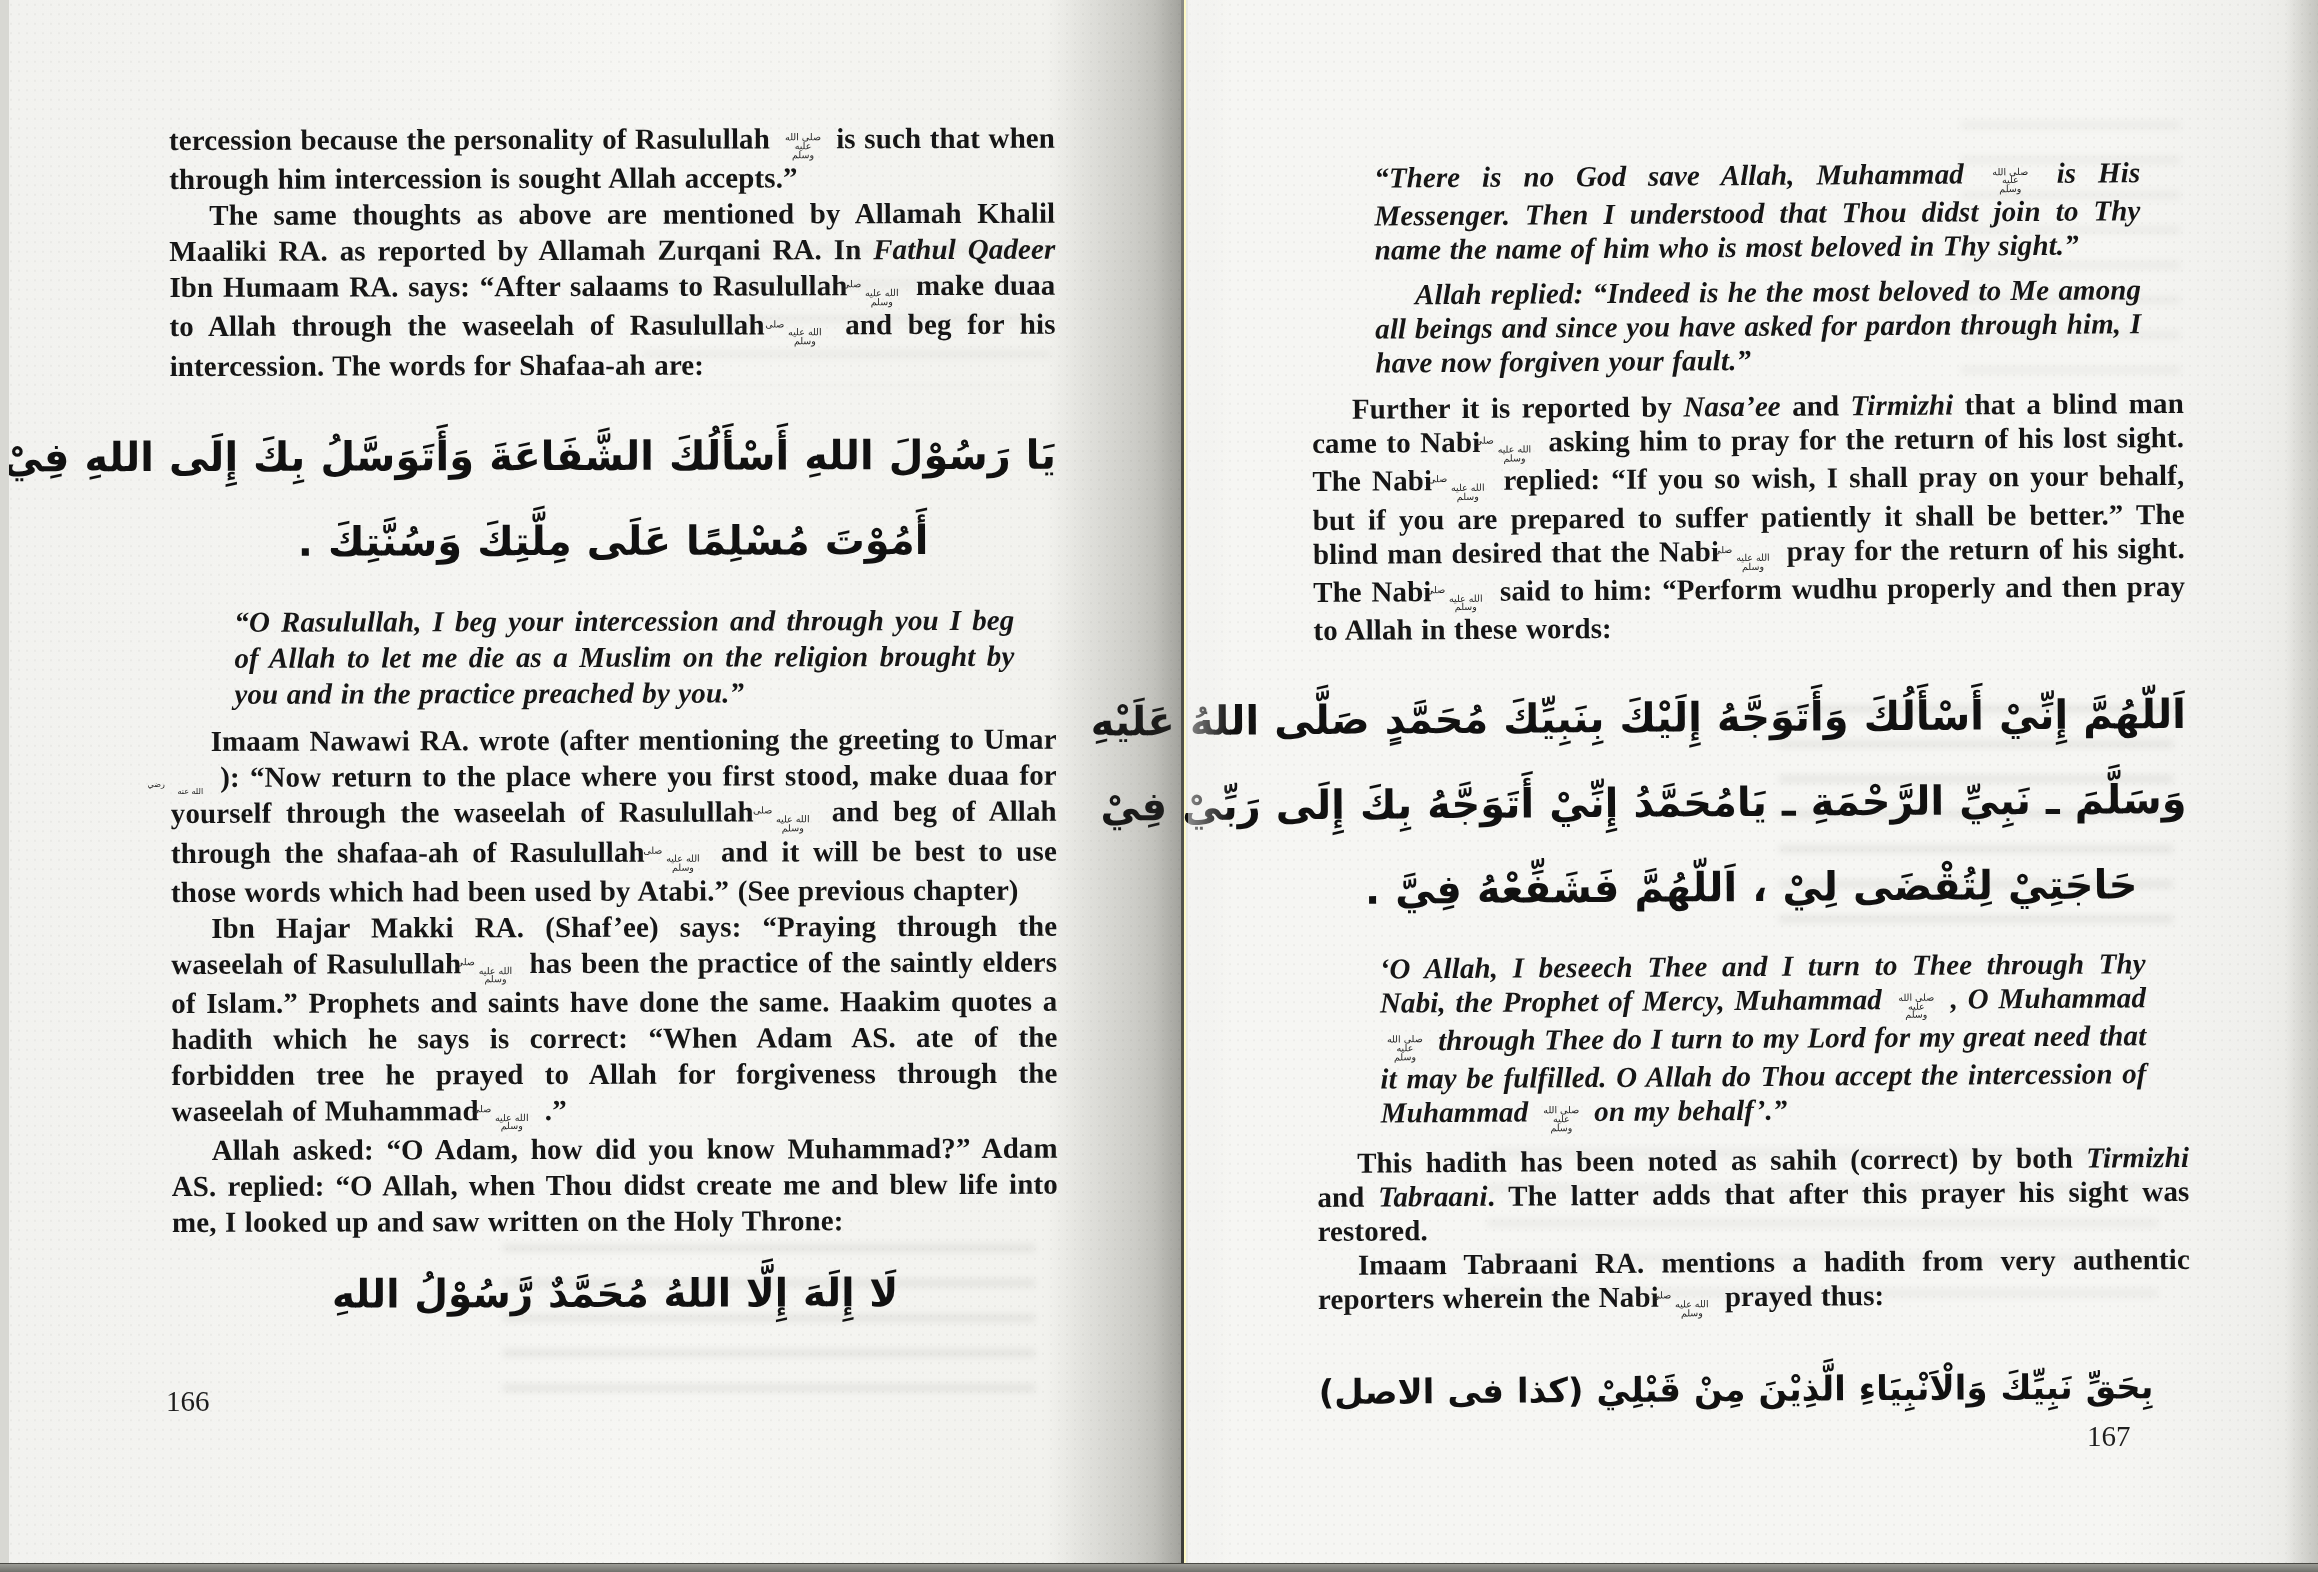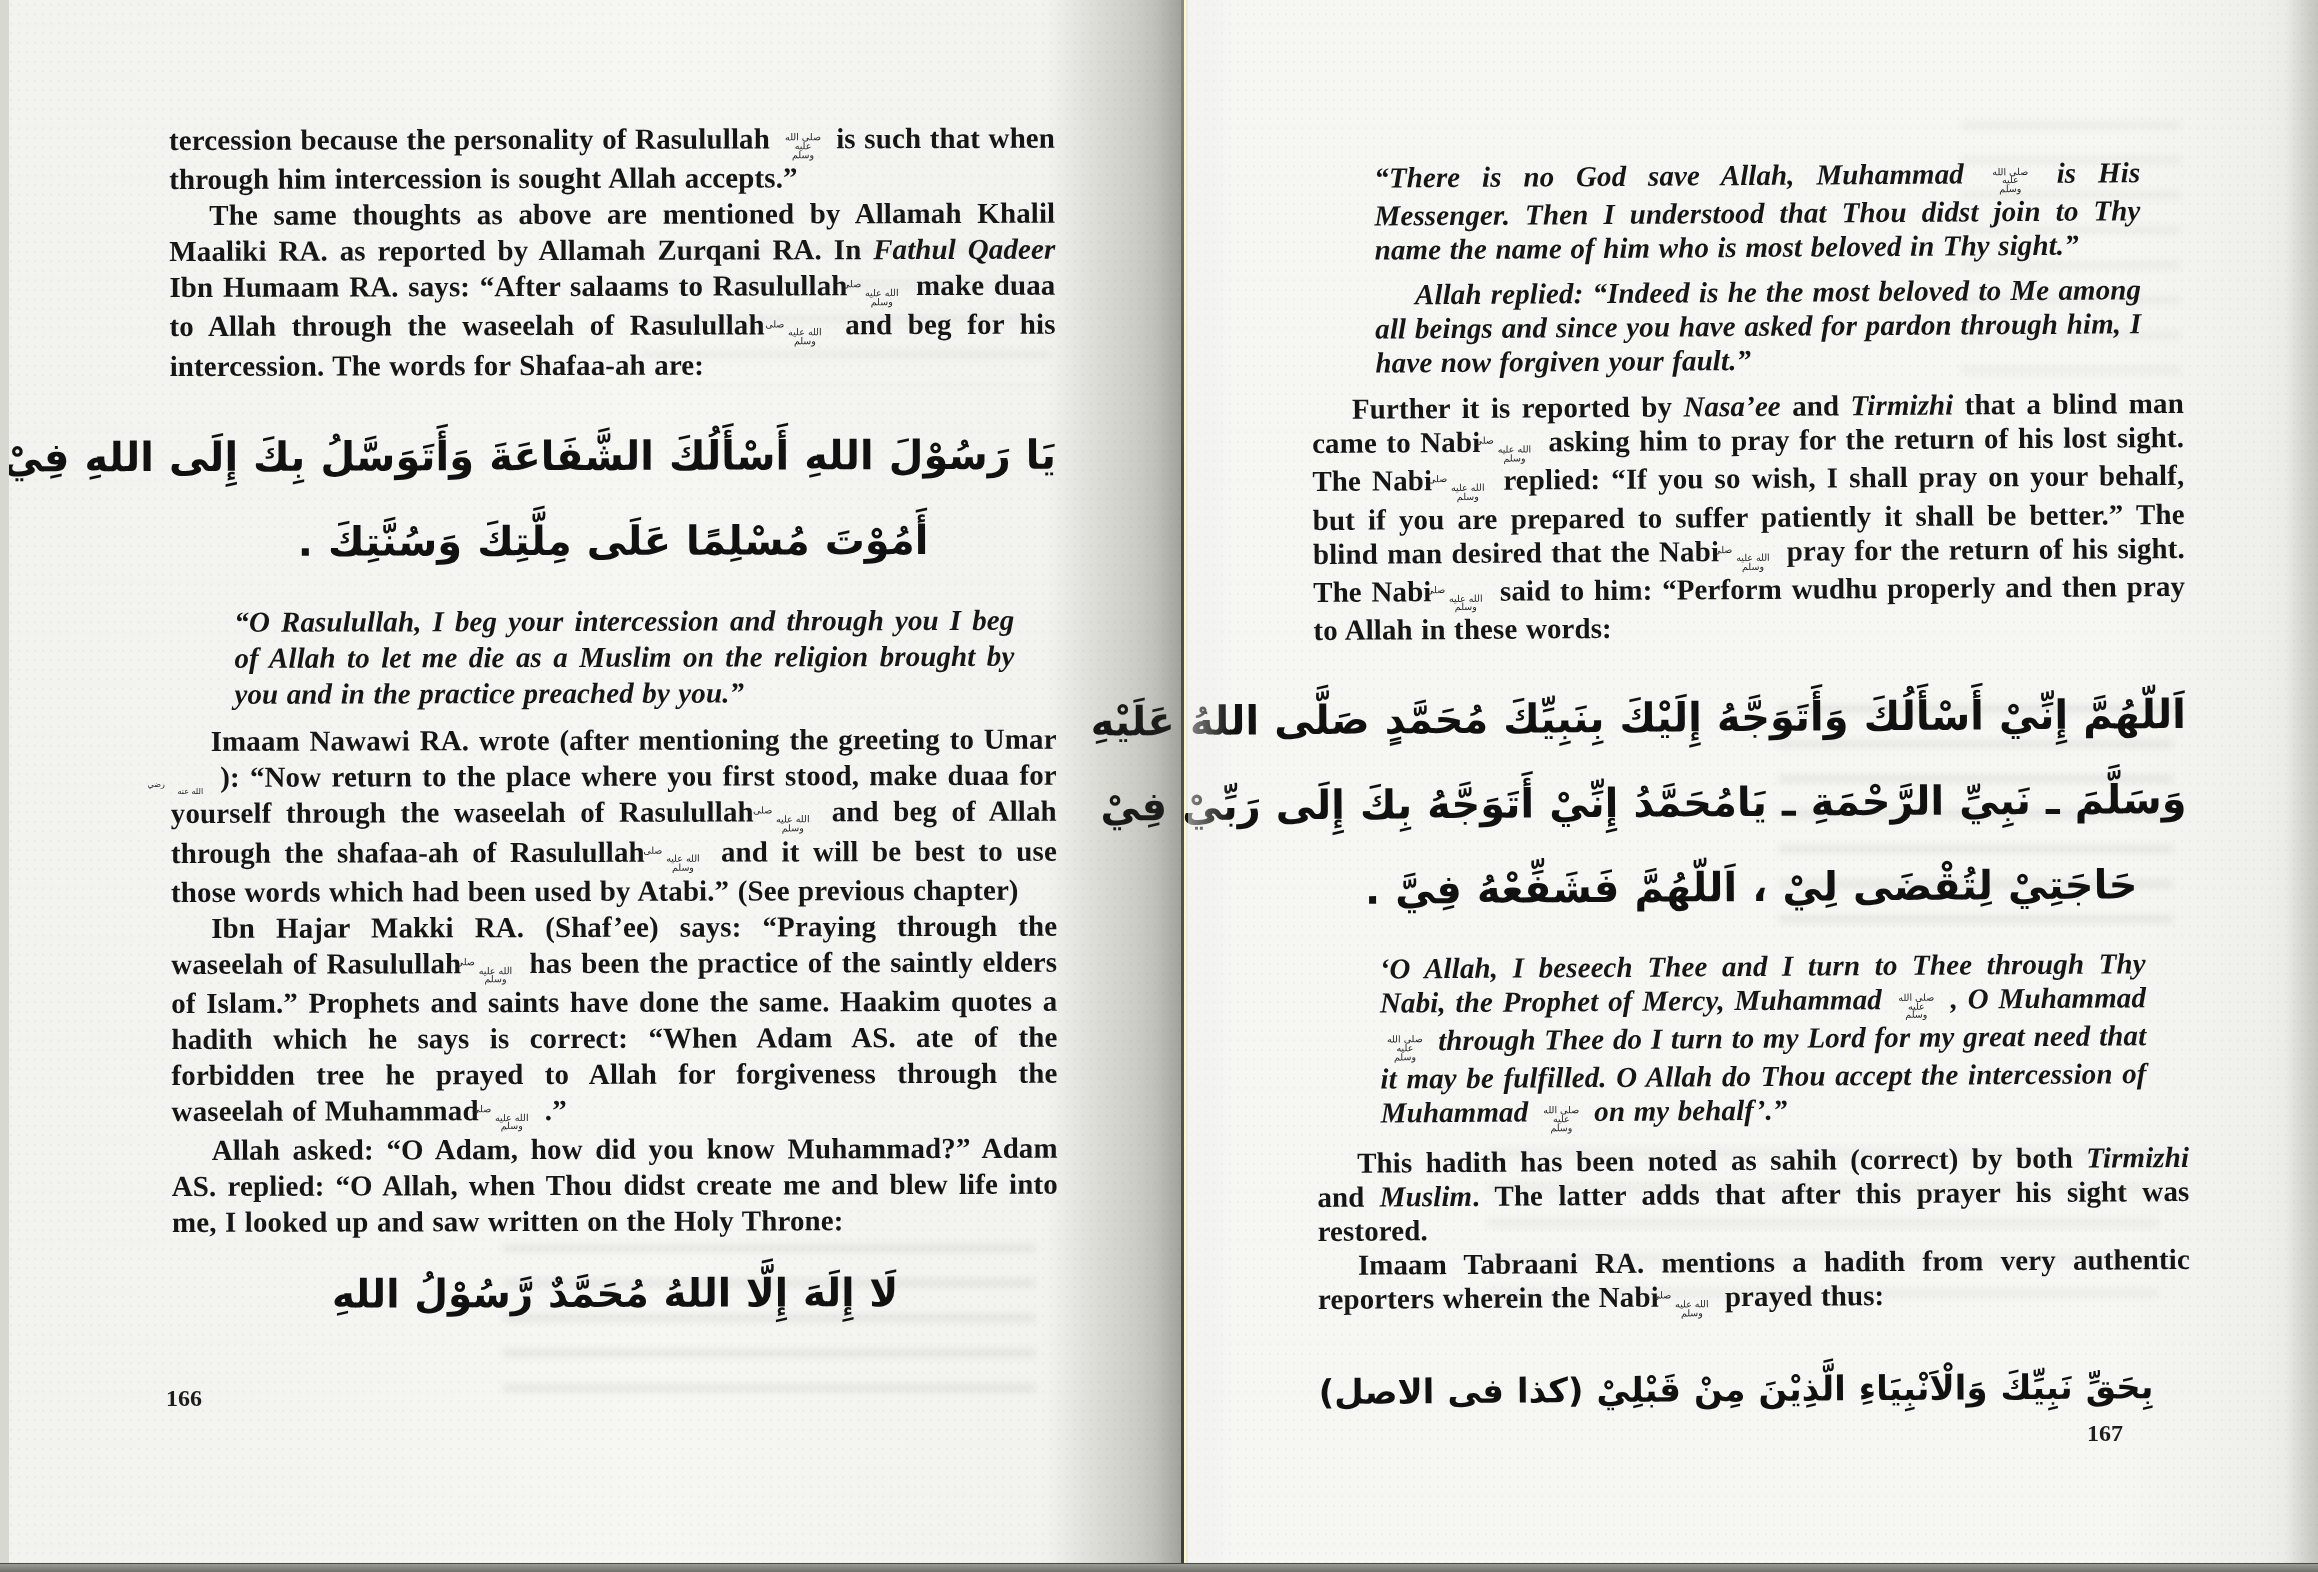--- a/index.html
+++ b/index.html
@@ -59,21 +59,21 @@
   .arabic.xl{font-size:40px;line-height:85px;margin:31px 0 19px;}
   .arabic.lg{font-size:39px;line-height:73px;margin-top:17.5px;}
   .arabic.md{font-size:34px;line-height:69px;margin-top:38px;}
   .a-center{text-align:center;}
   .a-left{text-align:left;}
   .stamp{display:inline-block;width:39px;font-size:9.5px;line-height:8.7px;
     direction:rtl;text-align:center;vertical-align:-9.5px;margin:0 5.1px;
     font-family:"DejaVu Sans",sans-serif;font-weight:normal;font-style:normal;
     letter-spacing:0;word-spacing:0;color:#1c1c1c;}
   .stamp.sm{width:29px;font-size:8px;line-height:7.3px;vertical-align:-6.6px;text-align:center;}
-  .pagenum{position:absolute;font-size:24px;font-weight:bold;color:#1d1d1d;}
+  .pagenum{position:absolute;font-size:29px;font-weight:normal;color:#1d1d1d;}
   .pn-left{left:166px;top:1385px;}
   .pn-right{left:2087px;top:1380px;margin-top:40px;}
 </style>
 </head>
 <body>
 
 <div class="scan">
 
   <div class="page pleft"></div>
   <div class="page pright"></div>
@@ -103,21 +103,21 @@
   <div class="col cright">
       <div class="quote"><span>“There is no God save Allah, Muhammad </span><span class="stamp">صلى الله عليه وسلم</span><span> is His Messenger. Then I understood that Thou didst join to Thy name the name of him who is most beloved in Thy sight.”</span></div>
       <div class="quote indent"><span>Allah replied: “Indeed is he the most beloved to Me among all beings and since you have asked for pardon through him, I have now forgiven your fault.”</span></div>
       <p class="para indent"><span>Further it is reported by </span><span class="it">Nasa’ee</span><span> and </span><span class="it">Tirmizhi</span><span> that a blind man came to Nabi </span><span class="stamp">صلى الله عليه وسلم</span><span> asking him to pray for the return of his lost sight. The Nabi </span><span class="stamp">صلى الله عليه وسلم</span><span> replied: “If you so wish, I shall pray on your behalf, but if you are prepared to suffer patiently it shall be better.” The blind man desired that the Nabi </span><span class="stamp">صلى الله عليه وسلم</span><span> pray for the return of his sight. The Nabi </span><span class="stamp">صلى الله عليه وسلم</span><span> said to him: “Perform wudhu properly and then pray to Allah in these words:</span></p>
       <div class="arabic xl a-center">
         <div class="aline">اَللّهُمَّ إِنِّيْ أَسْأَلُكَ وَأَتَوَجَّهُ إِلَيْكَ بِنَبِيِّكَ مُحَمَّدٍ صَلَّى اللهُ عَلَيْهِ</div>
         <div class="aline">وَسَلَّمَ ـ نَبِيِّ الرَّحْمَةِ ـ يَامُحَمَّدُ إِنِّيْ أَتَوَجَّهُ بِكَ إِلَى رَبِّيْ فِيْ</div>
         <div class="aline">حَاجَتِيْ لِتُقْضَى لِيْ ، اَللّهُمَّ فَشَفِّعْهُ فِيَّ .</div>
       </div>
       <div class="quote"><span>‘O Allah, I beseech Thee and I turn to Thee through Thy Nabi, the Prophet of Mercy, Muhammad </span><span class="stamp">صلى الله عليه وسلم</span><span> , O Muhammad </span><span class="stamp">صلى الله عليه وسلم</span><span> through Thee do I turn to my Lord for my great need that it may be fulfilled. O Allah do Thou accept the intercession of Muhammad </span><span class="stamp">صلى الله عليه وسلم</span><span> on my behalf’.”</span></div>
-      <p class="para indent"><span>This hadith has been noted as sahih (correct) by both </span><span class="it">Tirmizhi</span><span> and </span><span class="it">Muslim</span><span>. The latter adds that after this prayer his sight was restored.</span></p>
+      <p class="para indent"><span>This hadith has been noted as sahih (correct) by both </span><span class="it">Tirmizhi</span><span> and </span><span class="it">Tabraani</span><span>. The latter adds that after this prayer his sight was restored.</span></p>
       <p class="para indent"><span>Imaam Tabraani RA. mentions a hadith from very authentic reporters wherein the Nabi </span><span class="stamp">صلى الله عليه وسلم</span><span> prayed thus:</span></p>
       <div class="arabic md a-left">
         <div class="aline">بِحَقِّ نَبِيِّكَ وَالْاَنْبِيَاءِ الَّذِيْنَ مِنْ قَبْلِيْ (كذا فى الاصل)</div>
       </div>
     </div>
 
   <div class="pagenum pn-left">166</div>
   <div class="pagenum pn-right">167</div>
 
   <div class="gutter-shadow"></div>

